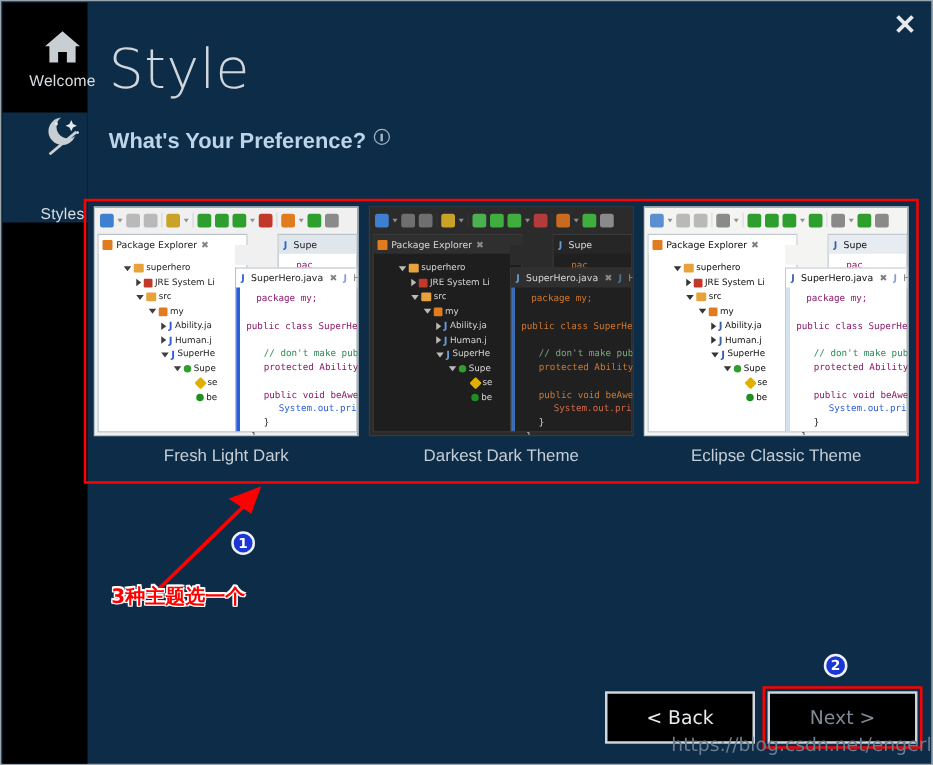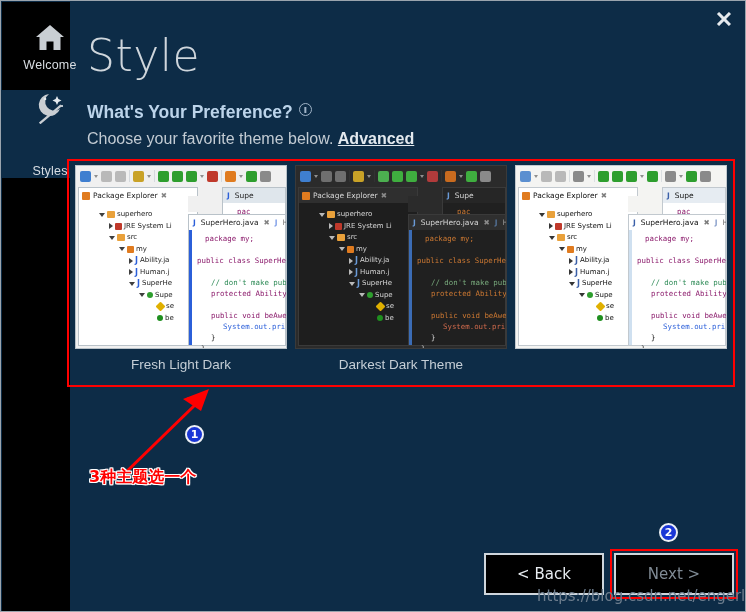--- a/index.html
+++ b/index.html
@@ -220,24 +220,20 @@
 
   <div class="close-btn">✕</div>
 
   <div class="page-title">Style</div>
 
   <div class="subhead">
     <span>What's Your Preference?</span>
     <span class="info-ico"></span>
   </div>
 
-  <div class="subtext">
-    <span>Choose your favorite theme below.</span>
-    <span class="adv">Advanced</span>
-  </div>
 
   <div class="theme-row" id="theme-row">
       <div class="theme-cell">
         <div class="thumb" style="border-color: rgb(185, 194, 201);">
           <div class="mini" style="background:#f0f0f0">
             <div class="tb" style="background:#f0f0f0">
               <div class="tbi" style="background:#3f7fd0"></div>
               <div class="caret"></div>
               <div class="tbi" style="background:#b9b9b9"></div>
               <div class="tbi" style="background:#b9b9b9"></div>
@@ -590,20 +586,21 @@
                 <div style="color:#8b1a6b;padding-left:14px">protected Ability</div>
                 <div style="height:11px"></div>
                 <div style="color:#8b1a6b;padding-left:14px">public void beAwes</div>
                 <div style="color:#2b5fd9;padding-left:26px">System.out.pri</div>
                 <div style="color:#101010;padding-left:14px">}</div>
                 <div style="color:#101010;padding-left:4px">}</div>
               </div>
             </div>
           </div>
         </div>
+        <div class="theme-label">Eclipse Classic Theme</div>
       </div>
     </div>
   <div class="theme-highlight"></div>
 
   <svg class="anno-arrow" viewBox="0 0 110 92">
     <path d="M12 88 L86 16" stroke="#ff0000" stroke-width="3" fill="none"></path>
     <path d="M100 0 L74 10 L92 22 Z" fill="#ff0000"></path>
     <path d="M86 16 L78 8 L96 8 Z" fill="#ff0000"></path>
   </svg>
 

